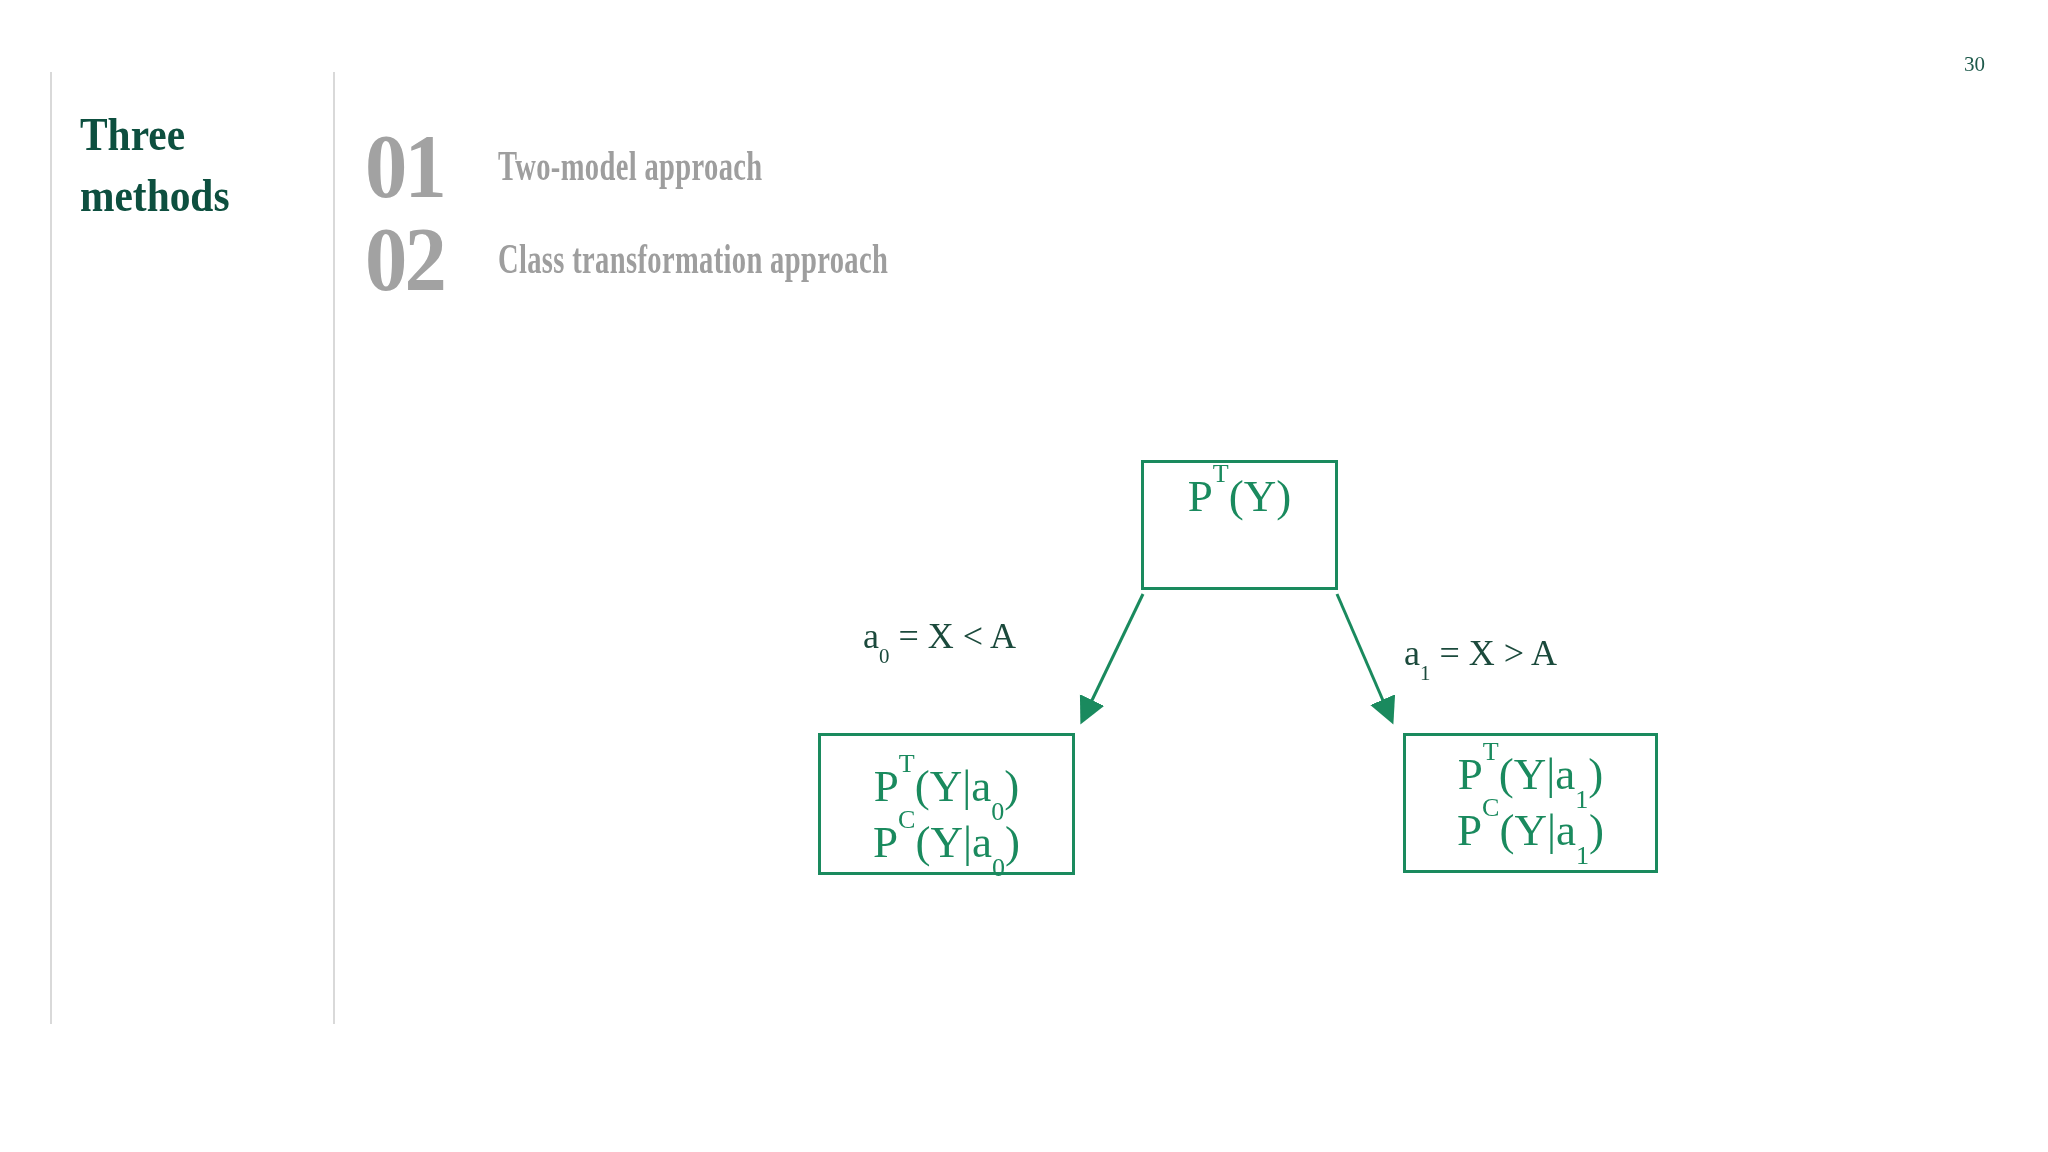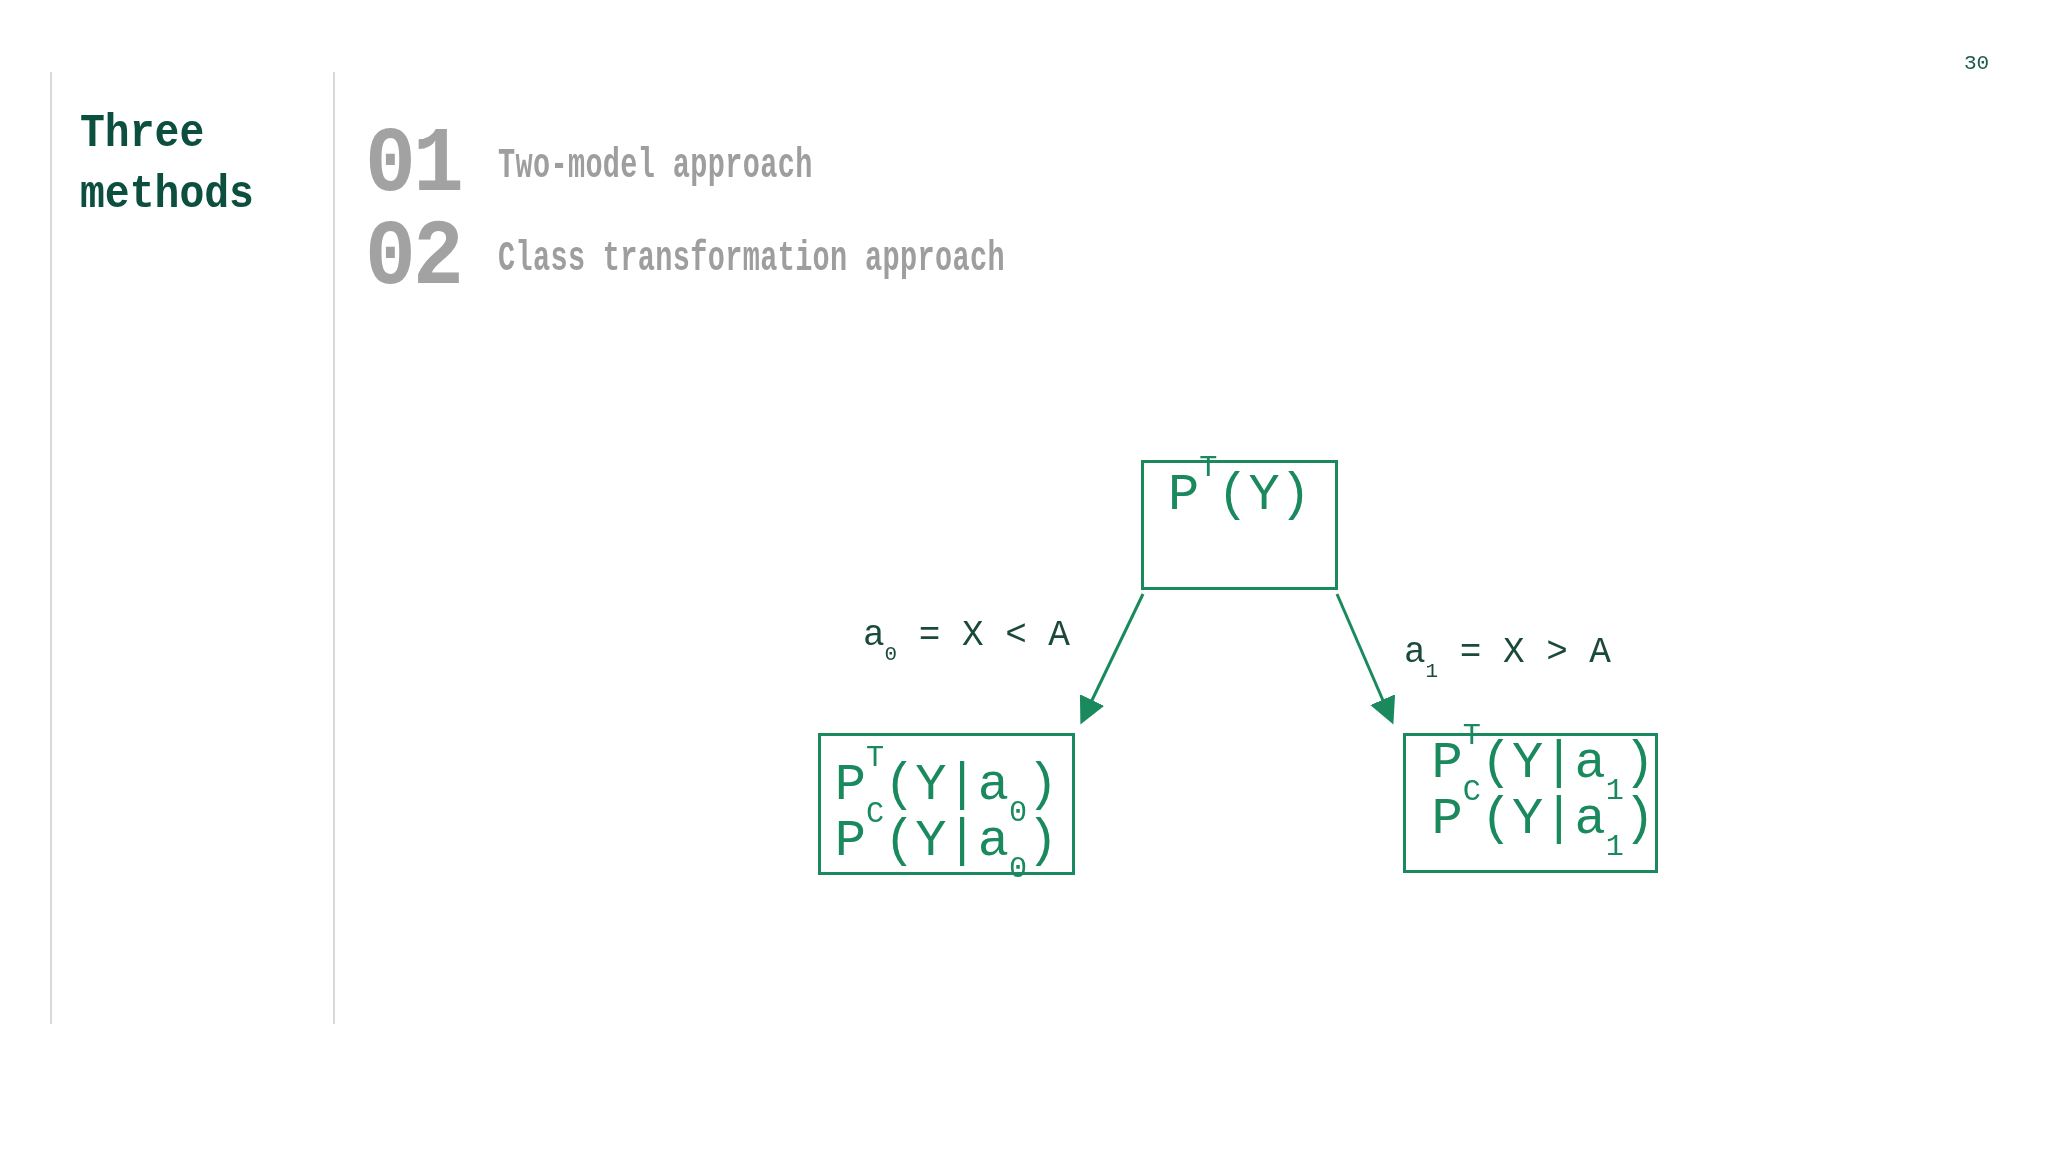--- a/index.html
+++ b/index.html
@@ -1,18 +1,18 @@
 <!DOCTYPE html>
 <html><head>
 <meta charset="utf-8">
 <style>
   html,body{margin:0;padding:0;background:#ffffff;}
   .slide{
     position:relative;width:2048px;height:1024px;background:#ffffff;
-    overflow:hidden;font-family:Liberation Mono, monospace;
+    overflow:hidden;font-family:Liberation Serif, serif;
   }
   .vline{position:absolute;top:72px;width:2px;height:1038px;background:#d9d9d9;}
   .vline-left{left:50px;}
   .vline-mid{left:333px;}
 
   .page-num{position:absolute;left:1964px;top:52px;font-size:21px;color:#1e5a4b;}
 
   .title{
     position:absolute;left:80px;top:104px;width:235px;
     font-size:46px;font-weight:bold;color:#0d4f3f;line-height:1.33;
@@ -29,26 +29,26 @@
     font-size:42px;font-weight:bold;color:#9e9e9e;white-space:nowrap;
     letter-spacing:0.5px;transform:scaleX(0.68);transform-origin:left center;
   }
   .method-row.active .method-num{color:#8fdac5;}
   .method-row.active .method-label{color:#0c5440;}
 
   .edges{position:absolute;left:0;top:0;pointer-events:none;}
 
   .tree-box{
     position:absolute;box-sizing:border-box;border:3px solid #1a8a5e;
-    color:#1a8a5e;text-align:center;font-size:52px;line-height:56px;
+    color:#1a8a5e;text-align:center;font-size:45px;line-height:56px;
     background:transparent;
   }
   .root-box{left:1141px;top:460px;width:197px;height:130px;padding-top:5px;}
   .left-box{left:818px;top:733px;width:257px;height:142px;padding-top:22px;}
-  .right-box{left:1403px;top:733px;width:255px;height:140px;padding-top:0;text-align:right;}
+  .right-box{left:1403px;top:733px;width:255px;height:140px;padding-top:10px;}
 
   .branch-label{position:absolute;font-size:36px;color:#1b4a3c;white-space:nowrap;}
   .left-branch-label{left:863px;top:615px;}
   .right-branch-label{left:1404px;top:615px;margin-top:17px;}
 
   .formula sup{font-size:58%;line-height:0;position:relative;top:-0.5em;}
   .formula sub{font-size:58%;line-height:0;position:relative;top:0.35em;}
 </style>
 </head>
 <body>

